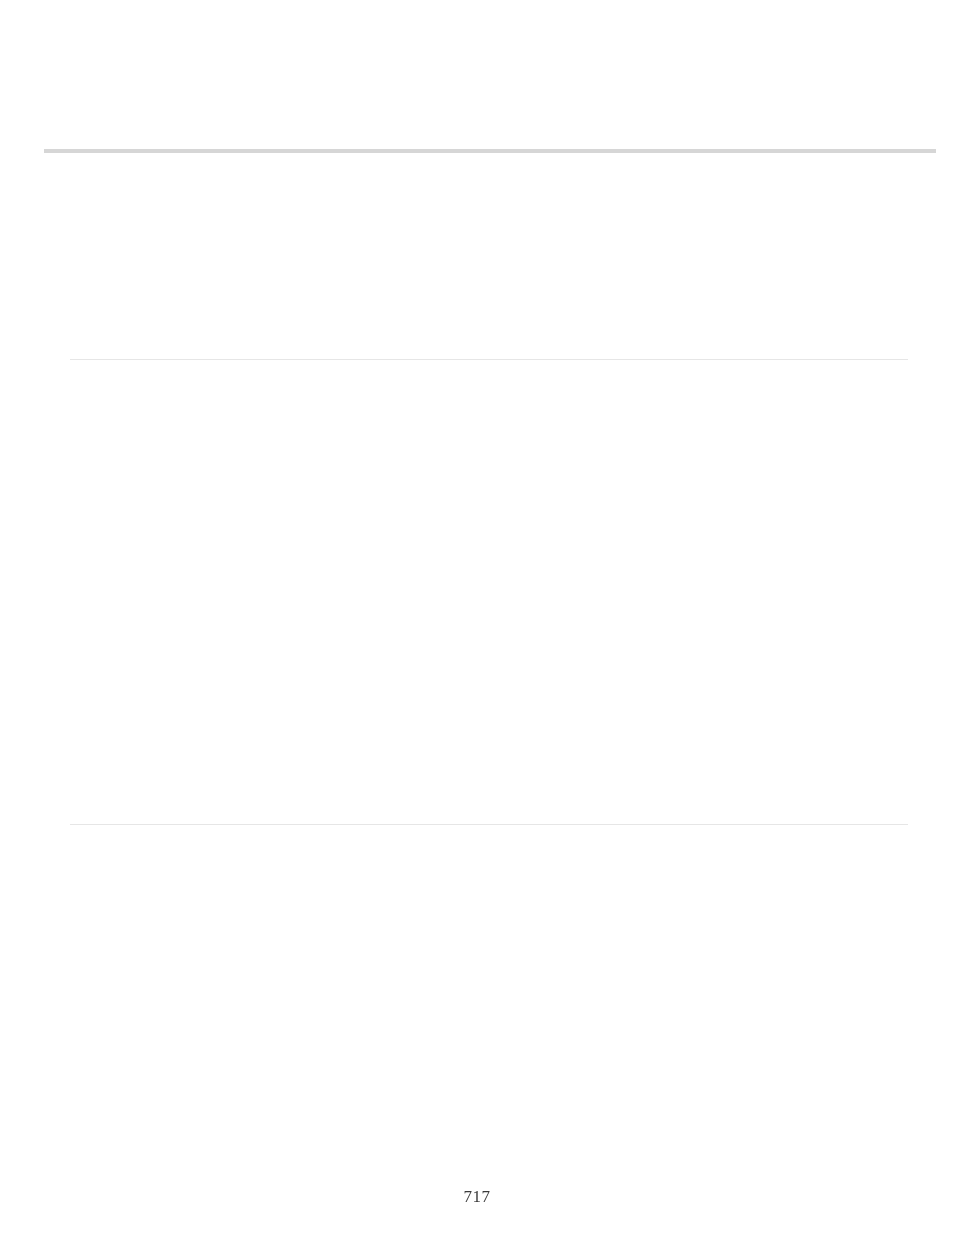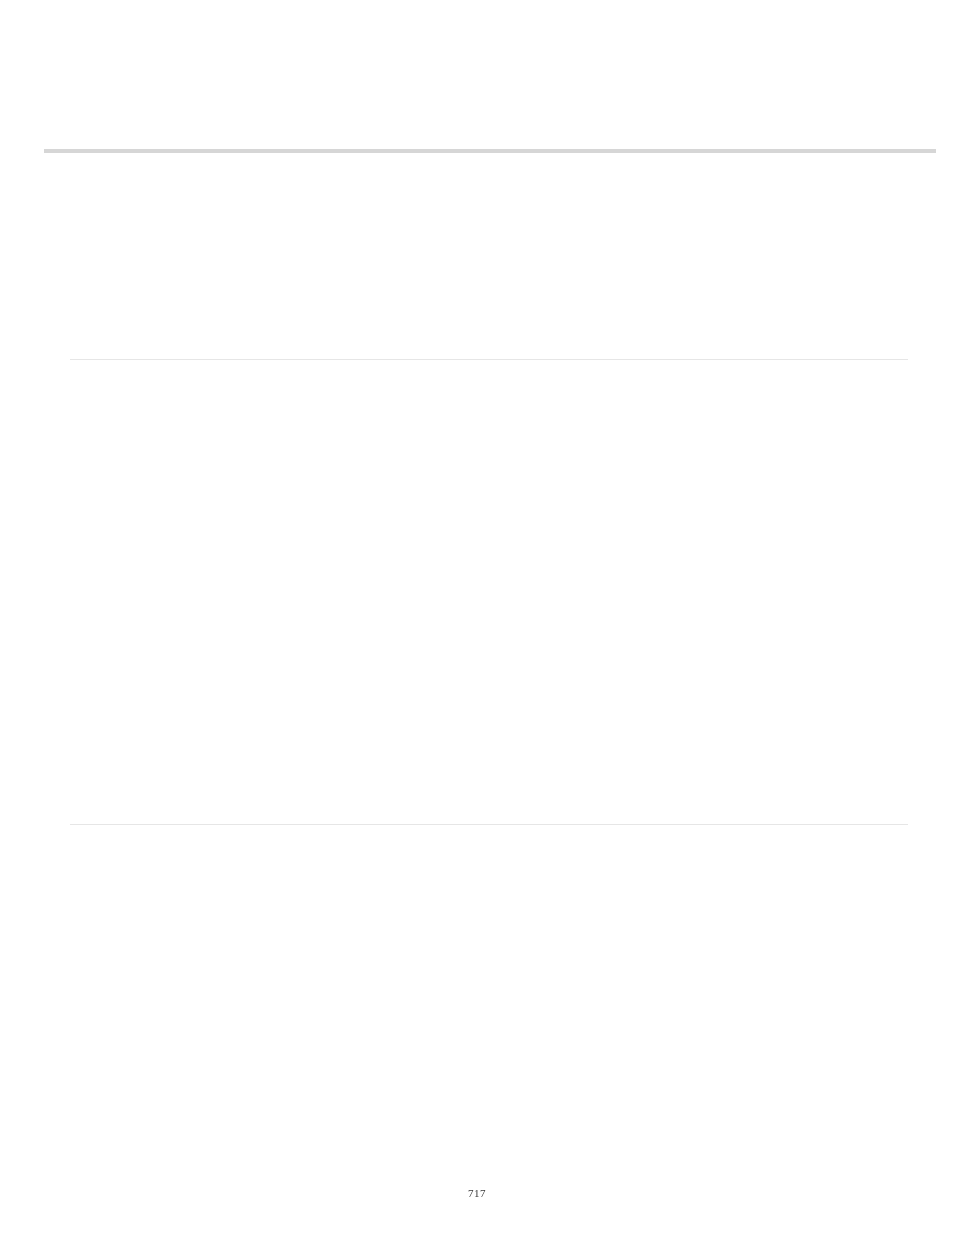--- a/index.html
+++ b/index.html
@@ -37,21 +37,21 @@
       width: 838px;
       height: 1px;
       background: #e6e6e6;
     }
     .page-number {
       position: absolute;
       left: 0;
       width: 954px;
       top: 1187px;
       text-align: center;
-      font-size: 11px;
+      font-size: 17px;
       color: #3a3a3a;
       letter-spacing: 0.5px;
     }
   </style>
 </head>
 <body>
 
 <div class="thick-rule"></div>
 <div class="thin-rule-1"></div>
 <div class="thin-rule-2"></div>

